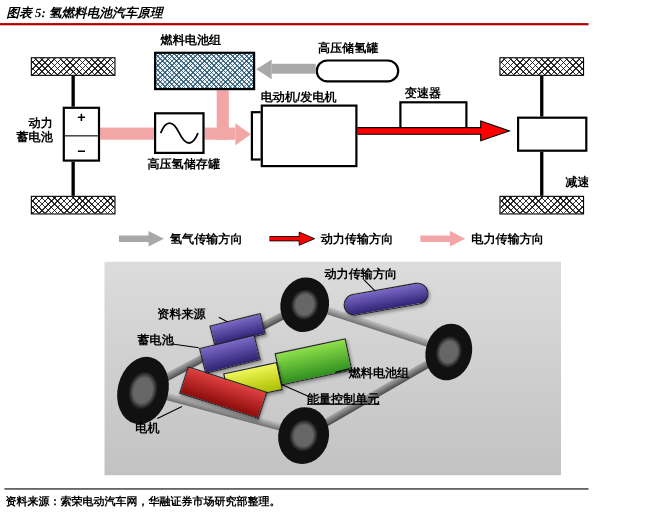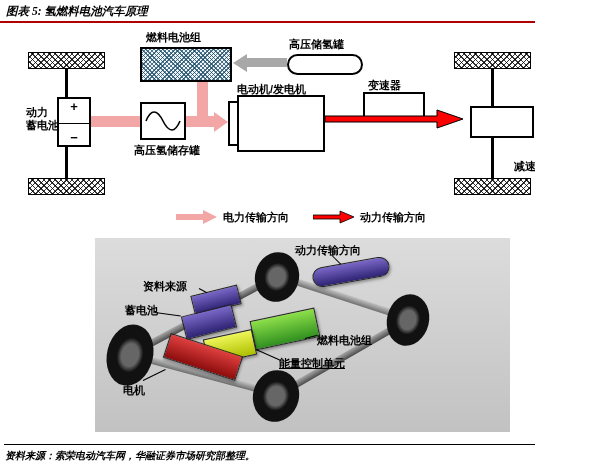--- a/index.html
+++ b/index.html
@@ -48,21 +48,21 @@
           transform-origin:0 50%; border-radius:3px; }
   .bar.light { background:linear-gradient(#c4c4c4,#6e6e6e); }
   .comp { position:absolute; border:1px solid #222; box-shadow:1px 2px 3px rgba(0,0,0,.35); }
   .purple { background:linear-gradient(180deg,#7b68c8,#2e2373); }
   .green  { background:linear-gradient(180deg,#8ee04a,#2f8f1f); }
   .yellow { background:linear-gradient(180deg,#eef658,#aebf00); }
   .red    { background:linear-gradient(180deg,#e04040,#8c0c0c); }
   .leader { position:absolute; height:1px; background:#000; transform-origin:0 50%; }
 
   .botrule { position:absolute; left:4px; top:444px; width:594px; height:1px; background:#000; }
-  .src { position:absolute; left:5px; top:449px; font-size:10px; font-weight:bold; font-style:italic;
+  .src { position:absolute; left:5px; top:449px; font-size:10px; font-weight:bold; 
          font-family:"Liberation Serif","DejaVu Serif",serif; color:#000; }
 </style>
 </head>
 <body>
 
 <div class="figure">
 
   <div class="title">图表 5: 氢燃料电池汽车原理</div>
   <div class="toprule"></div>
 
@@ -72,21 +72,21 @@
 
   <div class="pinkbar" style="left:91px;top:116px;width:123px;height:11px;"></div>
   <div class="pinkbar" style="left:197px;top:80px;width:11px;height:47px;"></div>
   <div class="tri-right" style="left:214px;top:112px;"></div>
 
   <div class="battery-box">
     <span>+</span>
     <div class="battery-div"></div>
     <span>−</span>
   </div>
-  <div class="lbl" style="left:26px;top:106px;width:42px;text-align:left;white-space:normal;">
+  <div class="lbl" style="left:6px;top:106px;width:42px;text-align:right;white-space:normal;">
     <span style="display:block;">动力</span>
     <span style="display:block;">蓄电池</span>
   </div>
 
   <div class="lbl" style="left:146px;top:31px;">燃料电池组</div>
   <div class="cellhatch" style="left:140px;top:47px;width:92px;height:35px;"></div>
 
   <div class="lbl" style="left:289px;top:38px;">高压储氢罐</div>
   <div class="tank" style="left:287px;top:54px;width:76px;height:21px;"></div>
   <div class="graybar" style="left:247px;top:58px;width:40px;height:9px;"></div>
@@ -112,29 +112,35 @@
 
   <div class="axle" style="left:491px;top:68px;height:111px;"></div>
   <div class="hatch" style="left:454px;top:52px;width:77px;height:17px;"></div>
   <div class="hatch" style="left:454px;top:178px;width:77px;height:17px;"></div>
   <div class="box" style="left:470px;top:106px;width:64px;height:32px;"></div>
   <div class="lbl" style="left:514px;top:160px;">减速器</div>
 
   <div class="legend">
     <div class="legend-item">
       <svg width="42" height="16" viewBox="0 0 42 16">
-        <polygon points="0,5 27,5 27,1 41,8 27,15 27,11 0,11" fill="#f2a6a6"></polygon>
+        <polygon points="0,5 27,5 27,1 41,8 27,15 27,11 0,11" fill="#a8a8a8"></polygon>
       </svg>
-      <span>电力传输方向</span>
+      <span>氢气传输方向</span>
     </div>
     <div class="legend-item">
       <svg width="42" height="16" viewBox="0 0 42 16">
         <polygon points="0,6 27,6 27,2 41,8 27,14 27,10 0,10" fill="#ff0000" stroke="#000" stroke-width="0.8"></polygon>
       </svg>
       <span>动力传输方向</span>
+    </div>
+    <div class="legend-item">
+      <svg width="42" height="16" viewBox="0 0 42 16">
+        <polygon points="0,5 27,5 27,1 41,8 27,15 27,11 0,11" fill="#f2a6a6"></polygon>
+      </svg>
+      <span>电力传输方向</span>
     </div>
   </div>
 
   <div class="illus">
 
     <div class="bar light" style="left:35px;top:113px;width:153px;transform:rotate(15deg);"></div>
     <div class="bar light" style="left:182px;top:34px;width:138px;transform:rotate(18deg);"></div>
     <div class="bar" style="left:35px;top:113px;width:167px;transform:rotate(-28deg);"></div>
     <div class="bar" style="left:182px;top:154px;width:151px;transform:rotate(-30deg);"></div>
 

